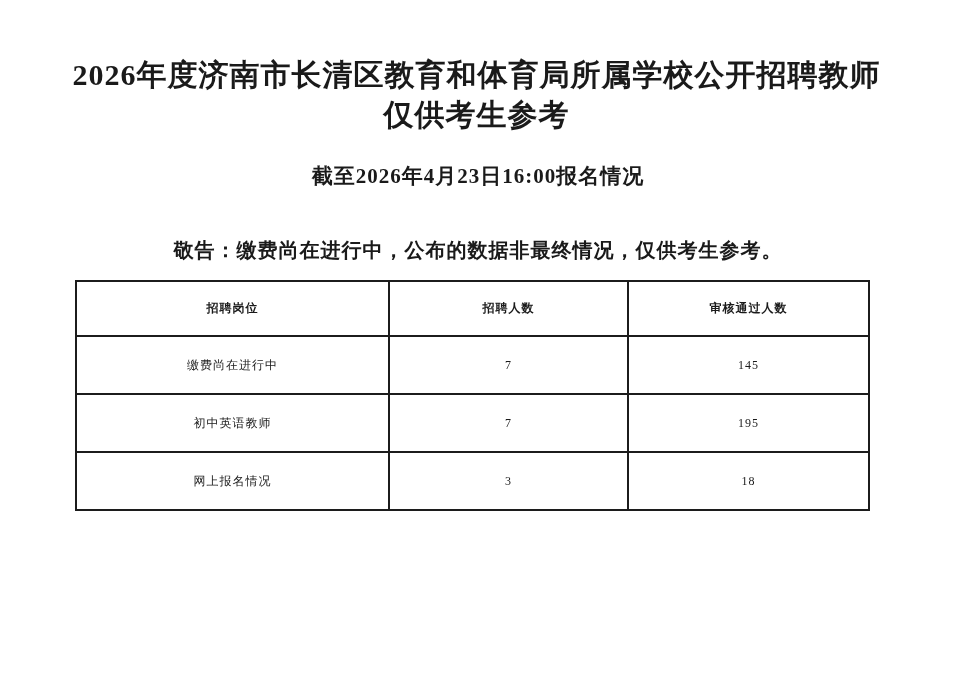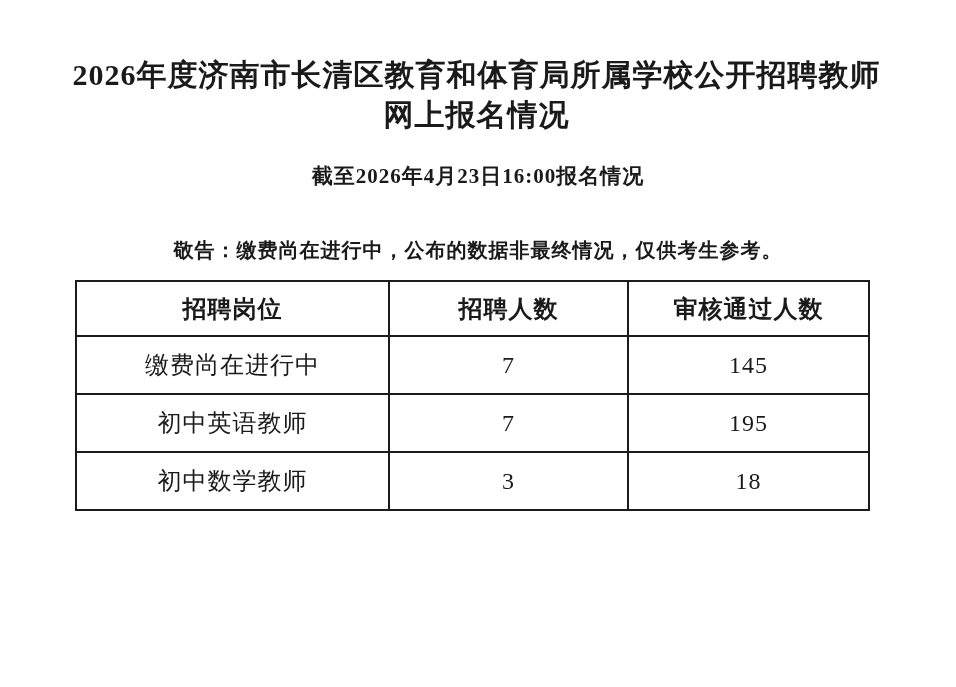--- a/index.html
+++ b/index.html
@@ -54,41 +54,41 @@
     table-layout: fixed;
   }
   .report-table col.col-position { width: 313px; }
   .report-table col.col-openings { width: 239px; }
   .report-table col.col-approved { width: 241px; }
   .report-table th,
   .report-table td {
     border: 2px solid #1c1c1c;
     text-align: center;
     vertical-align: middle;
-    font-size: 24px;
+    font-size: 12px;
     padding: 0;
     letter-spacing: 1px;
   }
   .report-table th {
     height: 53px;
     font-weight: bold;
   }
   .report-table td {
     height: 56px;
     font-weight: normal;
   }
 </style>
 </head>
 <body>
 
 <div class="page">
 
   <h1 class="title">
     <span class="title-line">2026年度济南市长清区教育和体育局所属学校公开招聘教师</span>
-    <span class="title-line">网上报名情况</span>
+    <span class="title-line">仅供考生参考</span>
   </h1>
 
   <h2 class="subtitle">截至2026年4月23日16:00报名情况</h2>
 
   <p class="notice">敬告：缴费尚在进行中，公布的数据非最终情况，仅供考生参考。</p>
 
   <table class="report-table">
     <colgroup>
       <col class="col-position">
       <col class="col-openings">
@@ -106,20 +106,20 @@
           <td>缴费尚在进行中</td>
           <td>7</td>
           <td>145</td>
         </tr>
         <tr>
           <td>初中英语教师</td>
           <td>7</td>
           <td>195</td>
         </tr>
         <tr>
-          <td>初中数学教师</td>
+          <td>网上报名情况</td>
           <td>3</td>
           <td>18</td>
         </tr>
       </tbody>
   </table>
 
 </div>
 
 </body></html>

